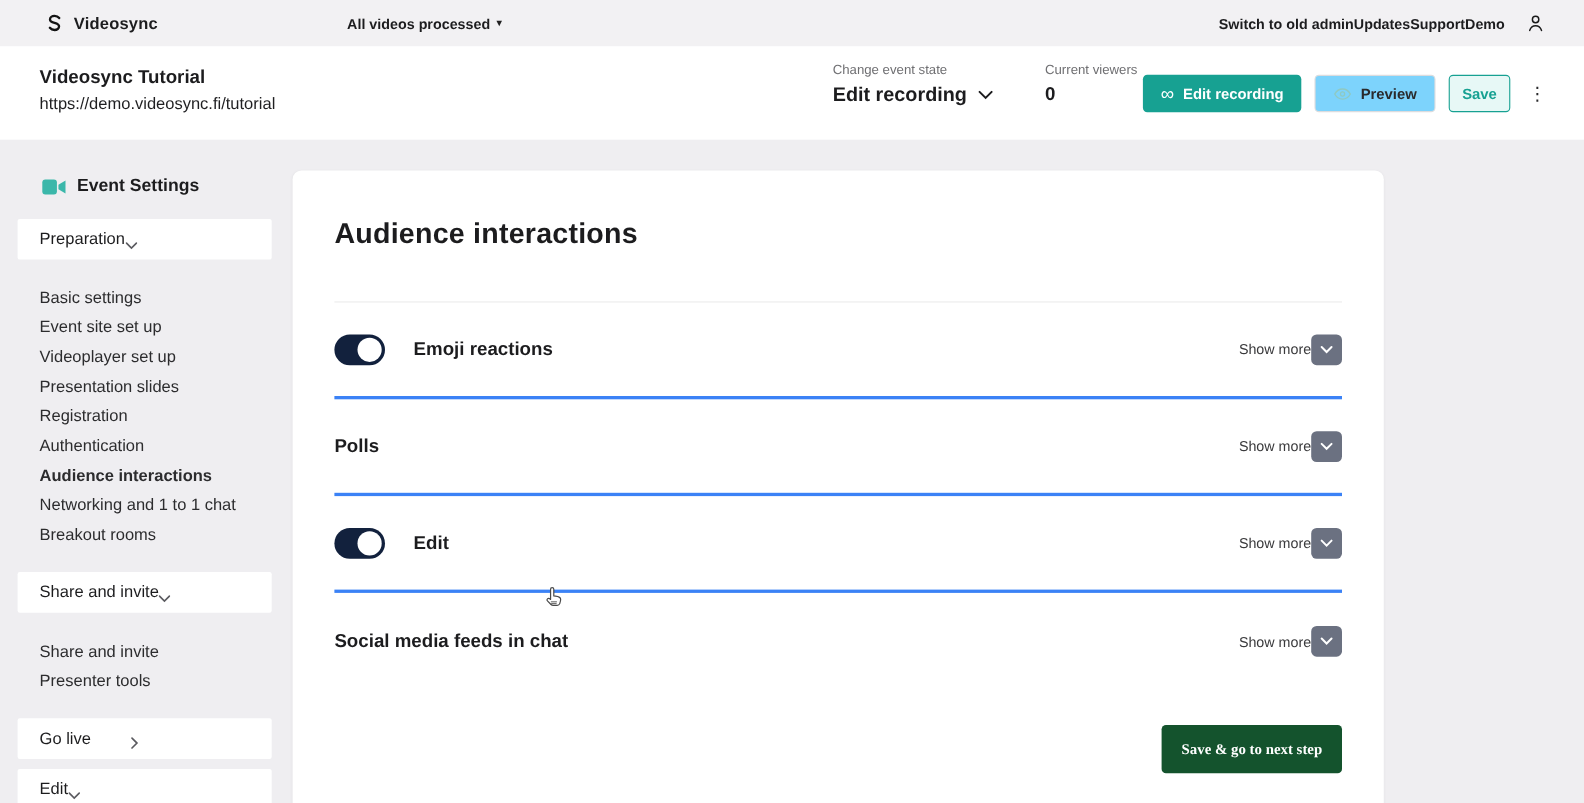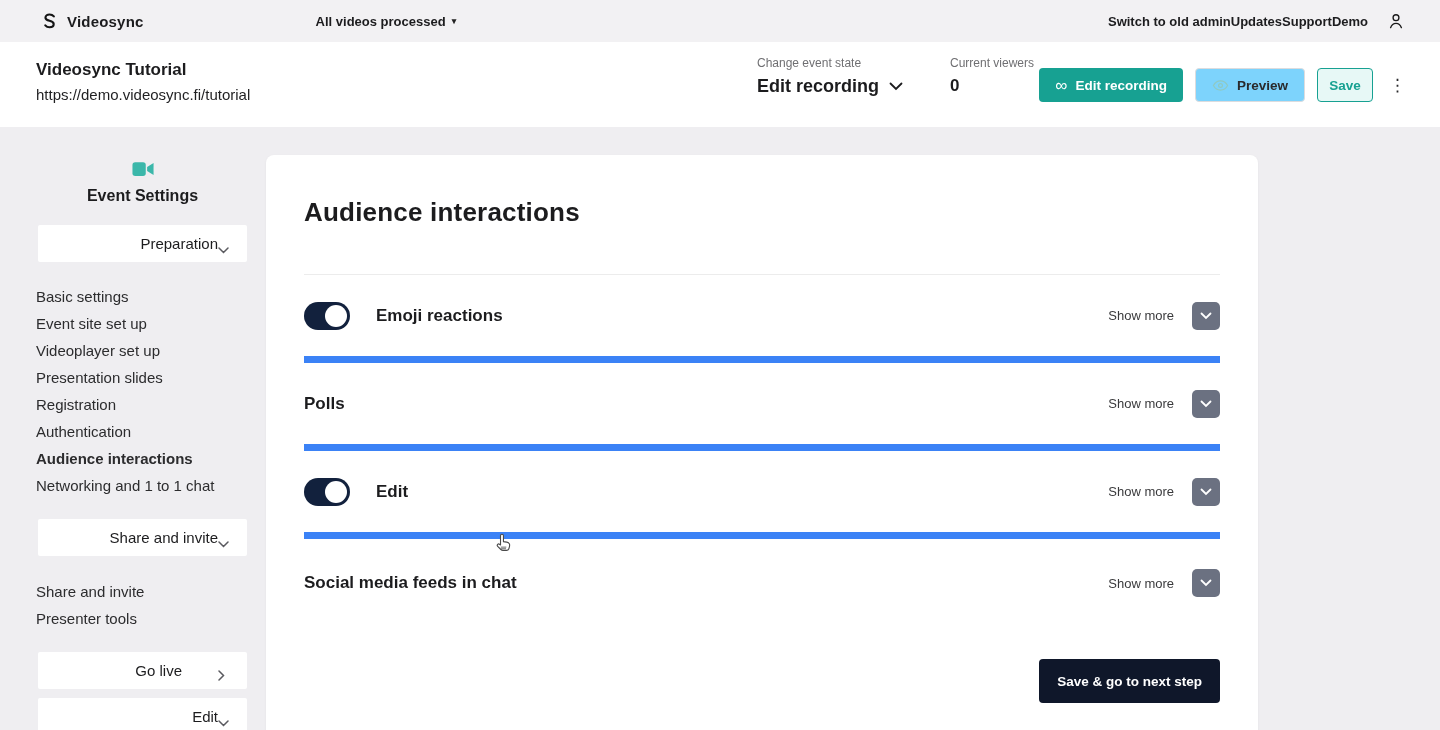--- a/index.html
+++ b/index.html
@@ -43,54 +43,54 @@
   .btn-outline { background:#7dd3fc; border:1px solid #dcdcde; color:#2a2a2c; padding:0 16px; gap:8px; }
   .btn-save { background:#e7f8f6; border:1px solid #17a192; color:#17a192; width:56px; }
   .kebab { font-size:17px; color:#2a2a2c; cursor:pointer; padding:0 4px; letter-spacing:0; }
 
   
   .content { position:relative; height:603px; }
 
   
   .sidebar { position:absolute; left:16px; top:0; width:231px; }
   .sb-heading { margin:34px 0 0 22px; display:flex; align-items:center; gap:10px;
-    font-size:16px; font-weight:700;flex-direction:column; }
+    font-size:16px; font-weight:700; }
   .cam-icon { width:22px; height:16px; }
   .sb-row { margin-top:20px; height:37px; background:#fff; border-radius:2px;
-    display:flex; align-items:center; justify-content:flex-end;
-    padding:0 18px 0 20px; font-size:15px; cursor:pointer;margin-left:22px; }
+    display:flex; align-items:center; justify-content:flex-start;
+    padding:0 18px 0 20px; font-size:15px; cursor:pointer; }
   .sb-row .chev { width:11px; height:7px; }
   .sb-list { margin-top:21px; padding-left:20px; }
   .sb-item { font-size:15px; color:#2c2c2e; line-height:27px; cursor:pointer; white-space:nowrap; }
   .sb-item.active { font-weight:700; }
   .sb-sublist { margin-top:22px; padding-left:20px; }
   .sb-row.golive { margin-top:20px;gap:36px; }
   .sb-row.edit { margin-top:9px; }
 
   
   .card { position:absolute; left:266px; top:28px; width:992px; height:800px;
     background:#fff; border-radius:8px; box-shadow:0 1px 3px rgba(0,0,0,.05);
     padding:0 38px; }
   .card-title { font-size:26px; font-weight:700; letter-spacing:.2px; margin:42px 0 0 0; }
   .card-divider { border:none; border-top:1px solid #ececec; margin-top:46px; }
   .feature-row { height:88px; display:flex; align-items:center; justify-content:space-between;
-    border-bottom:7px solid #3b82f6; }
+    border-bottom:3px solid #3b82f6; }
   .feature-row.last { border-bottom:none; }
   .f-left { display:flex; align-items:center; gap:26px; }
   .f-label { font-size:17px; font-weight:700; }
   .toggle { width:46px; height:28px; border-radius:14px; background:#12213d; position:relative; cursor:pointer; }
   .toggle .knob { position:absolute; top:3px; right:3px; width:22px; height:22px;
     border-radius:50%; background:#fff; }
-  .f-right { display:flex; align-items:center; gap:18px; }
+  .f-right { display:flex; align-items:center; gap:0; }
   .show-more { font-size:13px; color:#3a3a3c; cursor:pointer; }
   .chev-btn { width:28px; height:28px; border-radius:5px; background:#6b7181;
     display:flex; align-items:center; justify-content:center; cursor:pointer; }
   .card-footer { display:flex; justify-content:flex-end; margin-top:32px; }
-  .btn-next { height:44px; padding:0 18px; background:#0f172a; color:#fff;
-    font-size:13.5px; font-weight:700; border-radius:4px; display:flex; align-items:center; cursor:pointer; }
+  .btn-next { height:44px; padding:0 18px; background:#14532d; color:#fff;
+    font-size:13.5px; font-weight:700; border-radius:4px; display:flex; align-items:center; cursor:pointer;font-family:Liberation Serif, serif; }
   .cursor { position:absolute; left:493px; top:405px; width:22px; height:22px; pointer-events:none; z-index:50; }
 </style>
 </head>
 <body>
 
 <div class="topbar">
   <div class="brand">
     <span style="display:flex">
       <svg width="19" height="19" viewBox="0 0 24 24" fill="none" stroke="#141414" stroke-width="2.7" stroke-linecap="round">
         <path d="M17.5 5.6C16.2 4 14.3 3.1 12.1 3.1c-2.9 0-5.2 1.7-5.2 4.1 0 5 10.4 2.9 10.4 7.9 0 2.5-2.3 4.2-5.2 4.2-2.2 0-4.1-.9-5.4-2.5"></path>
@@ -186,20 +186,21 @@
 
     <div class="sb-list">
       <div class="sb-item">Basic settings</div>
       <div class="sb-item">Event site set up</div>
       <div class="sb-item">Videoplayer set up</div>
       <div class="sb-item">Presentation slides</div>
       <div class="sb-item">Registration</div>
       <div class="sb-item">Authentication</div>
       <div class="sb-item active">Audience interactions</div>
       <div class="sb-item">Networking and 1 to 1 chat</div>
+      <div class="sb-item">Breakout rooms</div>
     </div>
 
     <div class="sb-row">
       <span>Share and invite</span>
       <span class="chev">
         <svg width="11" height="7" viewBox="0 0 11 7" fill="none" stroke="#5b5b60" stroke-width="1.5" stroke-linecap="round">
             <path d="M1 1l4.5 4.5L10 1"></path>
           </svg>
       </span>
     </div>

